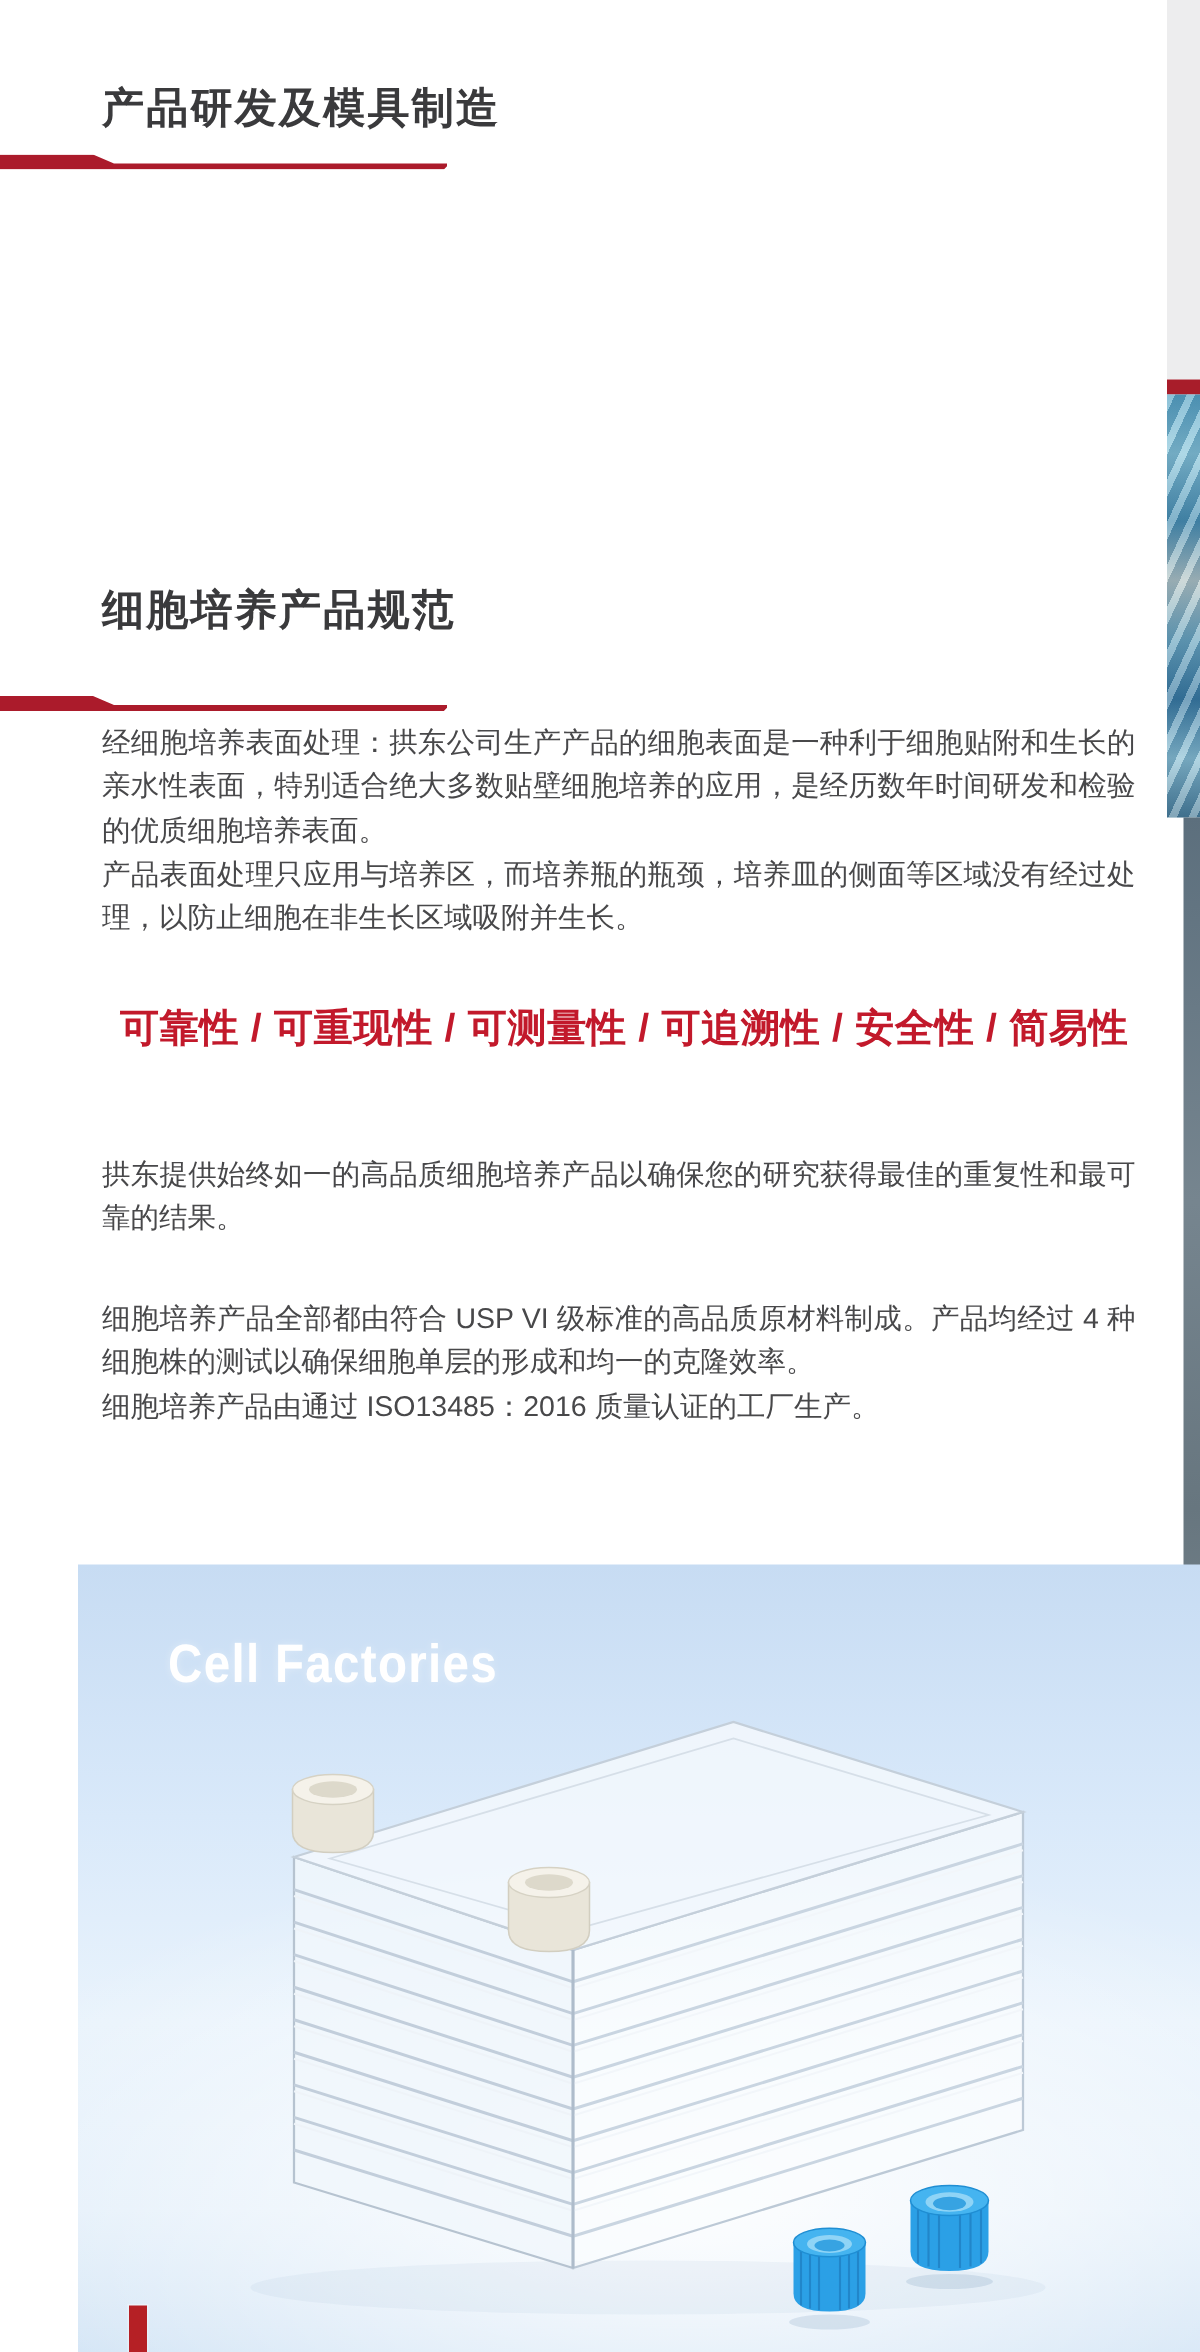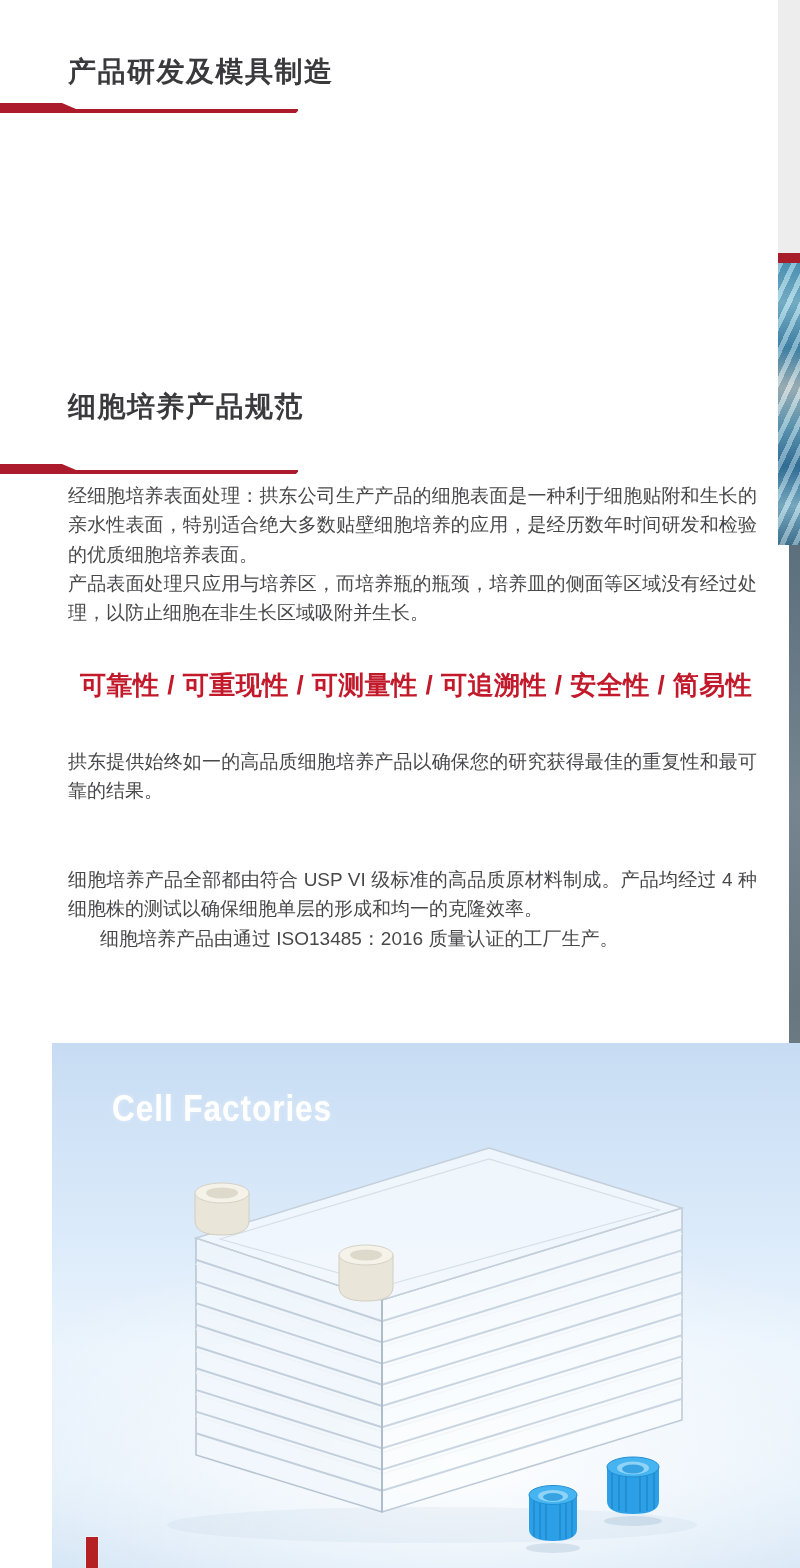--- a/index.html
+++ b/index.html
@@ -51,23 +51,23 @@
   <h2 class="sec-title" style="top:55px;">产品研发及模具制造</h2>
   <div class="sec-underline" style="top:103px;"></div>
 
   <h2 class="sec-title" style="top:390px;">细胞培养产品规范</h2>
   <div class="sec-underline" style="top:464px;"></div>
   <p class="para" style="top:481px;">经细胞培养表面处理：拱东公司生产产品的细胞表面是一种利于细胞贴附和生长的亲水性表面，特别适合绝大多数贴壁细胞培养的应用，是经历数年时间研发和检验的优质细胞培养表面。</p>
   <p class="para" style="top:569px;">产品表面处理只应用与培养区，而培养瓶的瓶颈，培养皿的侧面等区域没有经过处理，以防止细胞在非生长区域吸附并生长。</p>
 
   <h3 class="features-heading" style="top:668px;">可靠性 / 可重现性 / 可测量性 / 可追溯性 / 安全性 / 简易性</h3>
 
-  <p class="para" style="top:747px;">拱东提供始终如一的高品质细胞培养产品以确保您的研究获得最佳的重复性和最可靠的结果。</p>
+  <p class="para" style="top:769px;">拱东提供始终如一的高品质细胞培养产品以确保您的研究获得最佳的重复性和最可靠的结果。</p>
   <p class="para" style="top:865px;">细胞培养产品全部都由符合 USP VI 级标准的高品质原材料制成。产品均经过 4 种细胞株的测试以确保细胞单层的形成和均一的克隆效率。</p>
-  <p class="para" style="top:924px;margin-left:32px;">细胞培养产品由通过 ISO13485：2016 质量认证的工厂生产。</p>
+  <p class="para" style="top:924px;">细胞培养产品由通过 ISO13485：2016 质量认证的工厂生产。</p>
 
   <div class="strip strip-gray-top"></div>
   <div class="strip strip-red"></div>
   <div class="strip strip-water"></div>
   <div class="strip strip-slate"></div>
 
   <div class="banner">
     <h2 class="banner-title">Cell Factories</h2>
 
     <svg width="782" height="525" viewBox="0 0 782 525">

